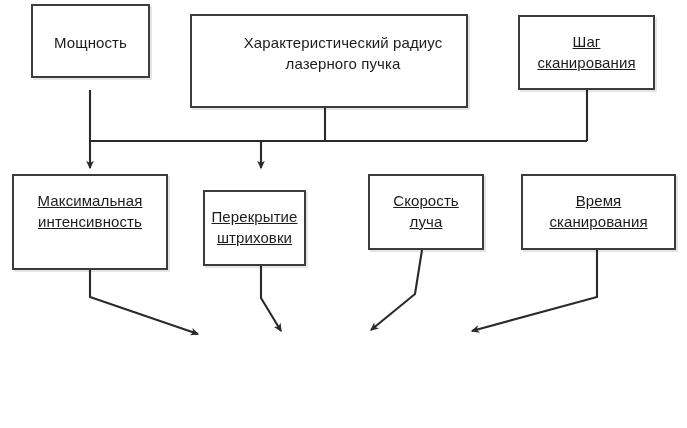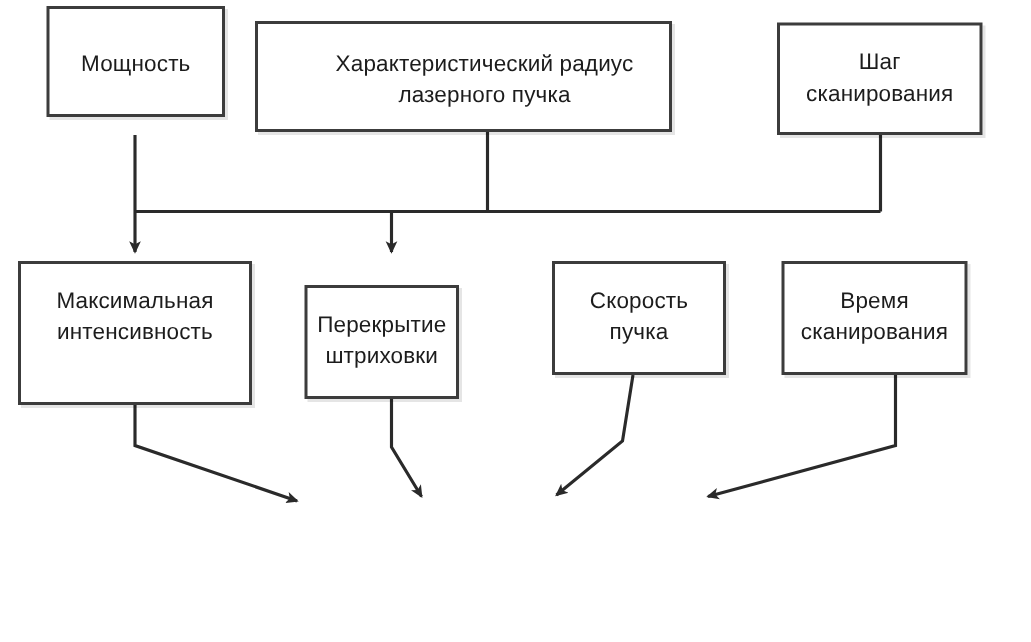--- a/index.html
+++ b/index.html
@@ -40,21 +40,21 @@
     font-size: 15px;
     line-height: 21px;
     color: #1c1c1c;
     white-space: pre-line;
     letter-spacing: 0.1px;
     padding: 0 6px;
     box-sizing: border-box;
     width: 100%;
   }
   .node-box.pad-top-16 > .node-label { margin-top: 16px; }
-  .node-box.pad-top-14 > .node-label { margin-top: 14px; }
+  .node-box.pad-top-14 > .node-label { margin-top: 14px; text-decoration: underline; }
   .node-box.pad-top-26 > .node-label { margin-top: 26px; }
 </style>
 </head>
 <body>
 
 <div id="diagram-root">
 
   <svg id="diagram-svg" viewBox="0 0 687 428" xmlns="http://www.w3.org/2000/svg">
     <defs>
       <marker id="arrowhead" markerWidth="9" markerHeight="9" refX="7.2" refY="4.5" orient="auto" markerUnits="userSpaceOnUse">
@@ -81,21 +81,21 @@
       <path d="M422,250 L415,294 L371,330" marker-end="url(#arrowhead)"></path>
 
       <path d="M597,250 L597,297 L472,331" marker-end="url(#arrowhead)"></path>
     </g>
   </svg>
 
   <div class="node-box pad-top-26" style="left:31px; top:4px; width:119px; height:74px;">
     <span class="node-label">Мощность</span>
   </div>
 
-  <div class="node-box pad-top-16" style="left:170px; top:14px; width:278px; height:74px;padding-left:28px;">
+  <div class="node-box pad-top-16" style="left:190px; top:14px; width:278px; height:94px;padding-left:28px;">
     <span class="node-label">Характеристический радиус
 лазерного  пучка</span>
   </div>
 
   <div class="node-box pad-top-14" style="left:518px; top:15px; width:137px; height:75px;">
     <span class="node-label">Шаг
 сканирования</span>
   </div>
 
   <div class="node-box pad-top-14" style="left:12px; top:174px; width:156px; height:96px;">
@@ -103,22 +103,22 @@
 интенсивность</span>
   </div>
 
   <div class="node-box pad-top-14" style="left:203px; top:190px; width:103px; height:76px;">
     <span class="node-label">Перекрытие
 штриховки</span>
   </div>
 
   <div class="node-box pad-top-14" style="left:368px; top:174px; width:116px; height:76px;">
     <span class="node-label">Скорость
-пучка</span>
+луча</span>
   </div>
 
-  <div class="node-box pad-top-14" style="left:521px; top:174px; width:124px; height:76px;">
+  <div class="node-box pad-top-14" style="left:521px; top:174px; width:155px; height:76px;">
     <span class="node-label">Время
 сканирования</span>
   </div>
 
 
 </div>
 
 </body></html>

